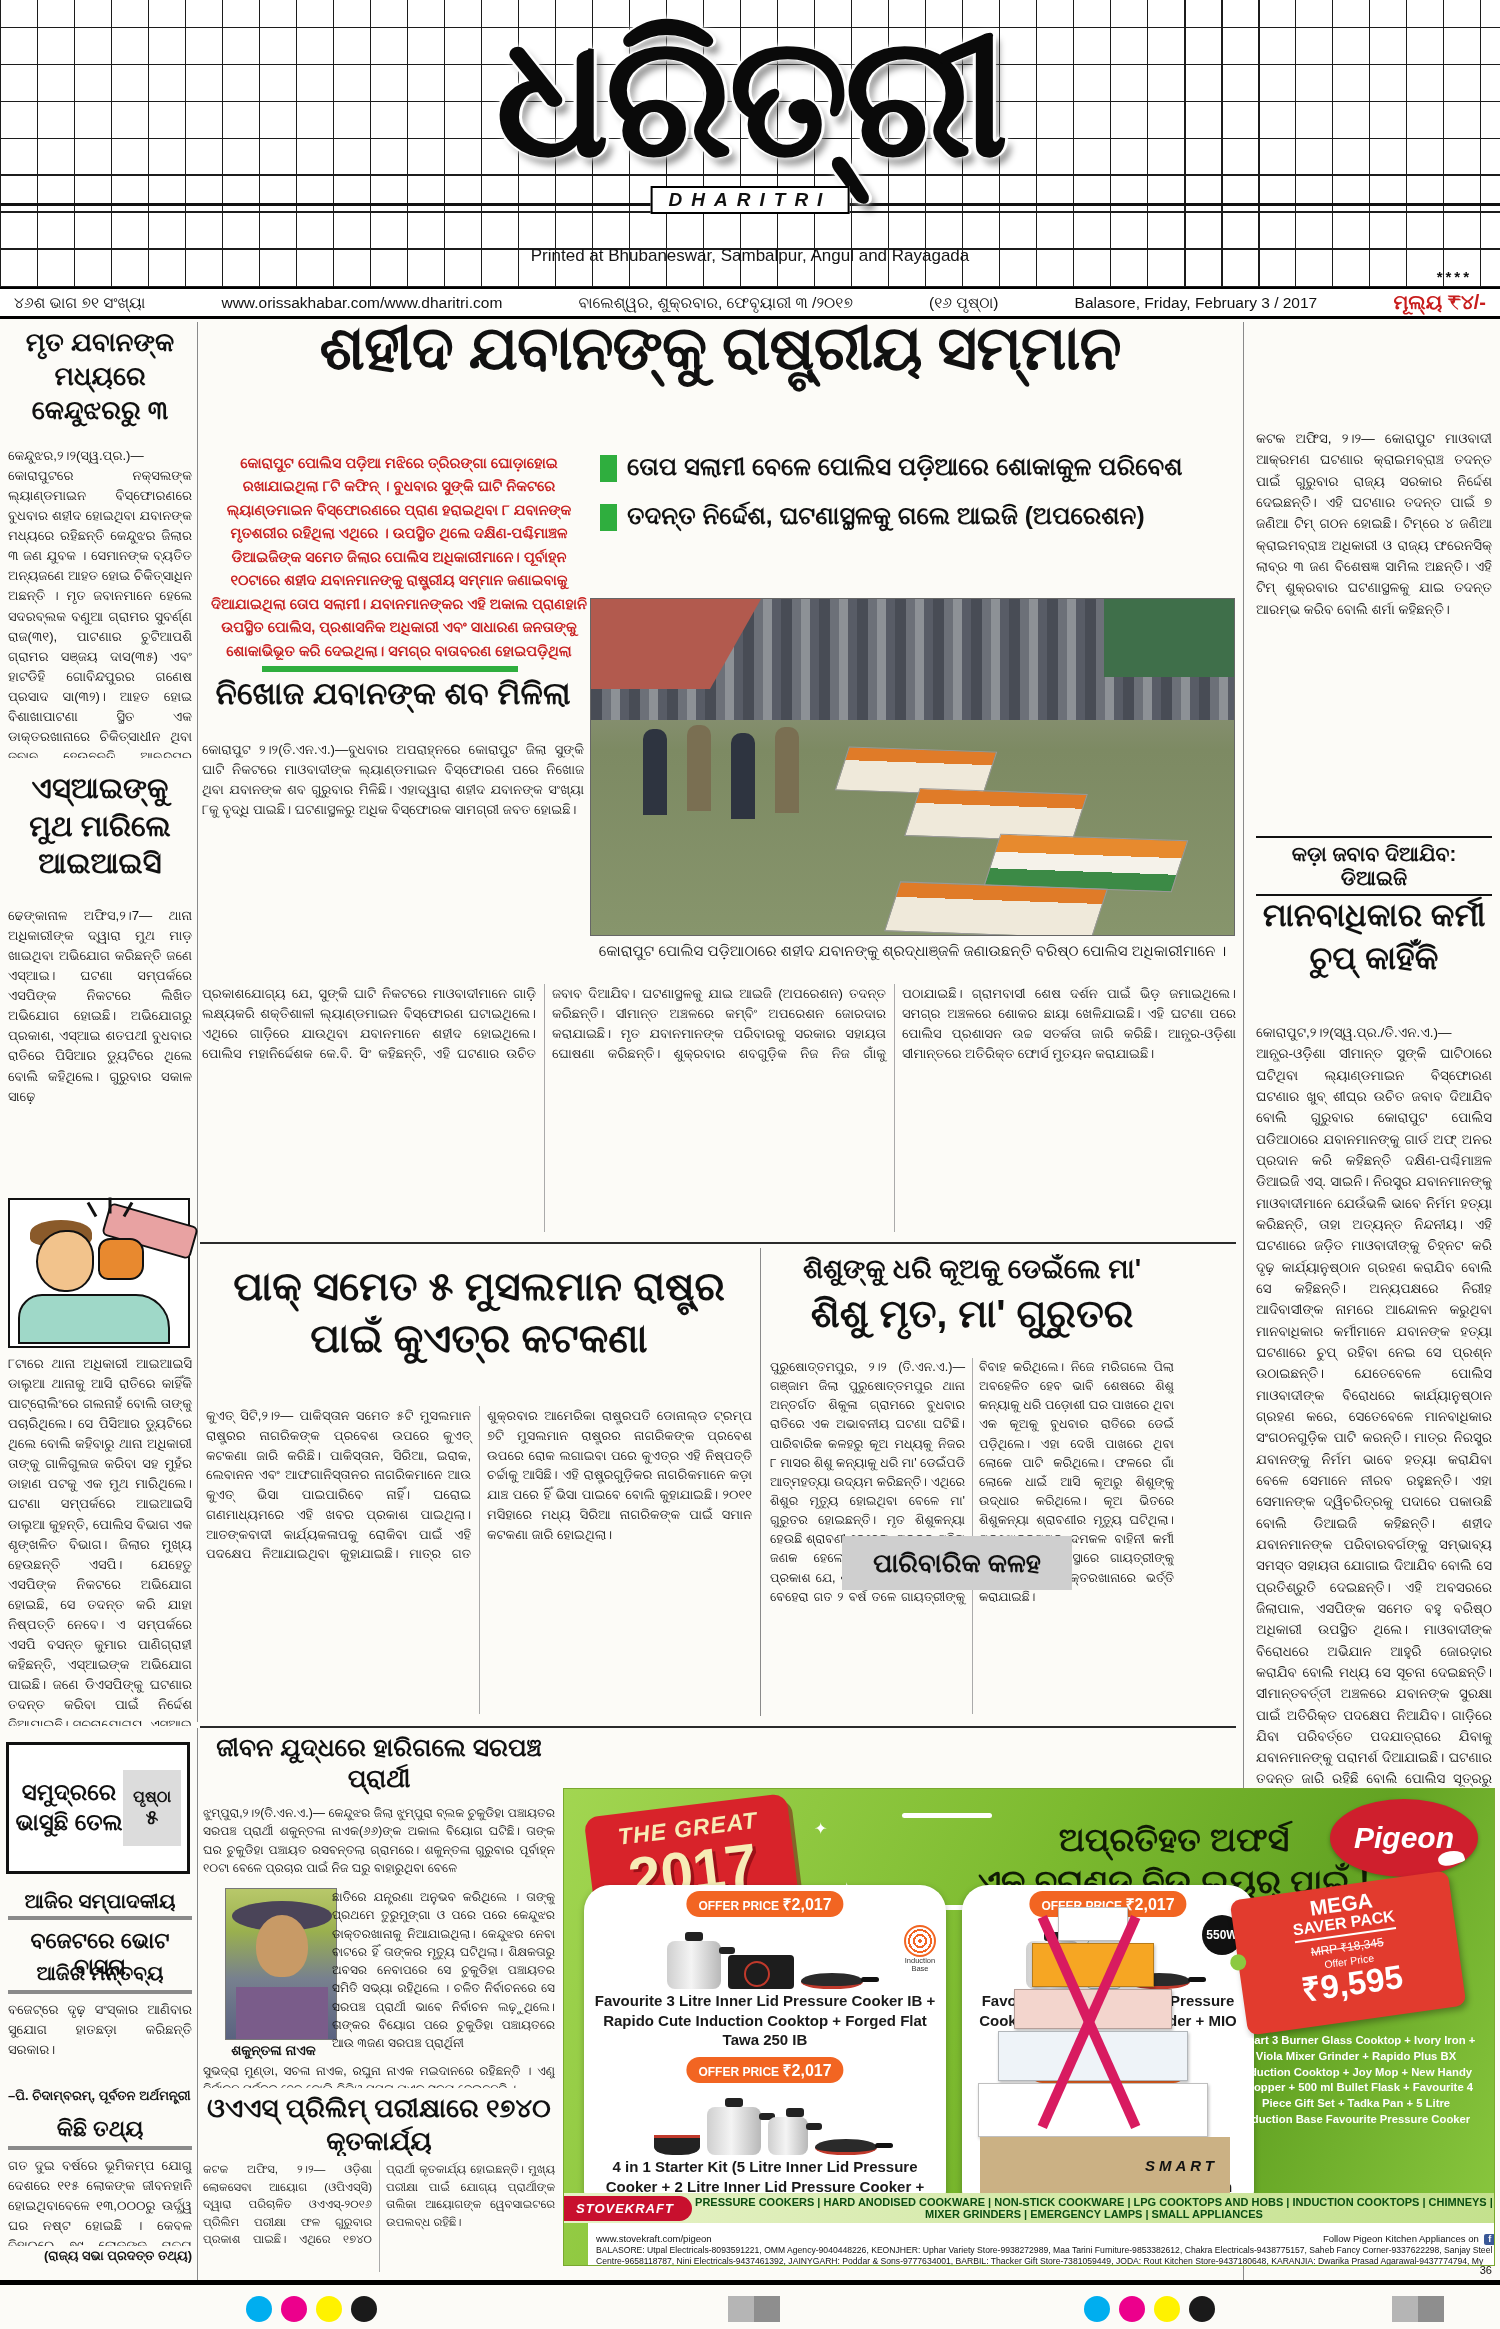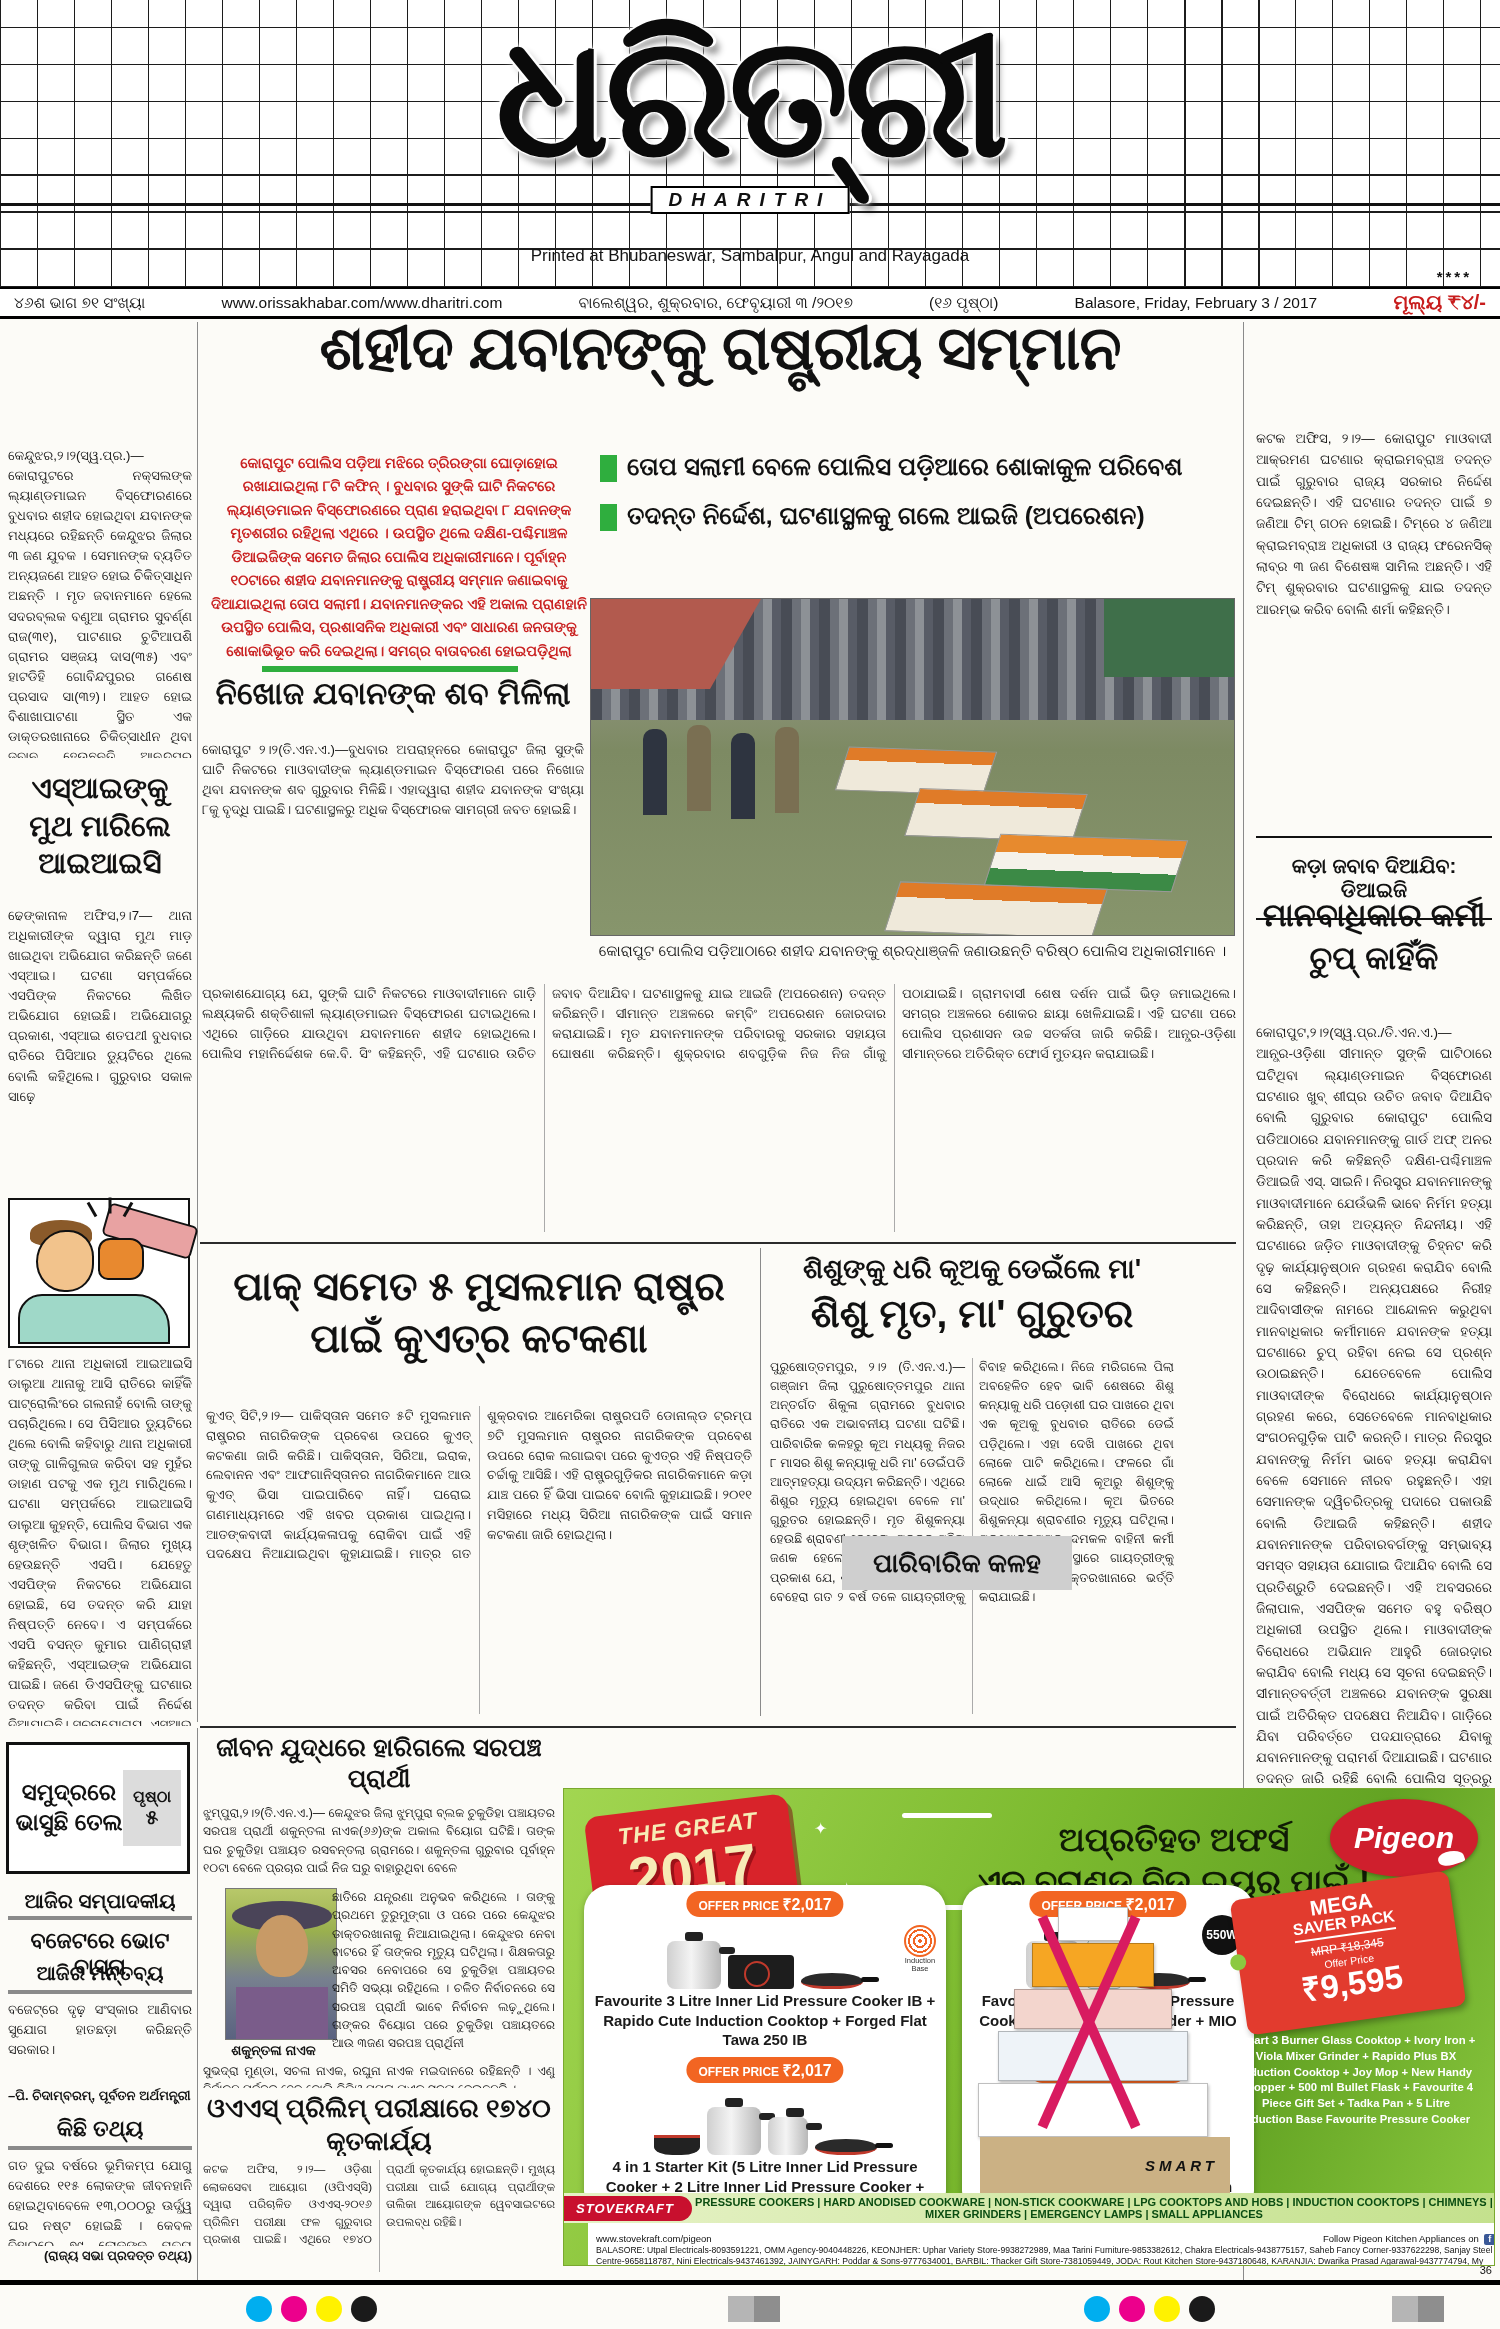--- a/index.html
+++ b/index.html
@@ -86,21 +86,21 @@
   .ch-kick{left:772px;top:1254px;width:400px;font-size:27px;font-weight:bold;text-align:center;}
   .ch-head{left:772px;top:1292px;width:400px;font-size:39px;font-weight:bold;text-align:center;}
   .ch-body{left:770px;top:1358px;width:404px;height:356px;columns:2;column-gap:14px;column-rule:1px solid #aaa;font-size:12.6px;}
   .ch-inset{left:842px;top:1536px;width:230px;height:54px;background:#cfcfcf;display:flex;align-items:center;
             justify-content:center;font-size:26px;font-weight:bold;z-index:2;}
 
   
   .rc{left:1256px;width:236px;}
   .crime-head{top:324px;font-size:33px;font-weight:bold;line-height:1.3;text-align:left;}
   .rc-body{font-size:13.5px;line-height:1.58;text-align:justify;}
-  .kick2{top:836px;border-top:2px solid #111;border-bottom:2px solid #111;padding:16px 0;
+  .kick2{top:836px;border-top:2px solid #111;border-bottom:2px solid #111;padding:4px 0;
          font-size:20.5px;font-weight:bold;text-align:center;}
   .rights-head{top:894px;font-size:32px;font-weight:bold;text-align:center;line-height:1.35;}
 
   
   .ed-label{left:8px;top:1890px;width:184px;font-size:20px;font-weight:bold;text-align:center;}
   .ed-title{left:8px;top:1928px;width:184px;font-size:22px;font-weight:bold;text-align:center;}
   .cm-label{left:8px;top:1962px;width:184px;font-size:20px;font-weight:bold;text-align:center;}
   .cm-body{left:8px;top:2000px;width:184px;}
   .cm-by{left:8px;top:2088px;width:184px;font-size:13px;font-weight:bold;}
   .ft-label{left:8px;top:2116px;width:184px;font-size:22px;font-weight:bold;text-align:center;}
@@ -225,20 +225,21 @@
     <span class="price">ମୂଲ୍ୟ ₹୪/-</span>
   </div>
 
   <div class="abs vrule" style="left:197px;top:322px;height:1400px;"></div>
   <div class="abs vrule" style="left:197px;top:1728px;height:552px;"></div>
   <div class="abs vrule" style="left:1243px;top:322px;height:1958px;"></div>
   <div class="abs vrule" style="left:760px;top:1248px;height:468px;"></div>
   <div class="abs hrule" style="left:200px;top:1242px;width:1036px;"></div>
   <div class="abs hrule" style="left:200px;top:1726px;width:1036px;"></div>
 
+  <div class="abs lc h-sm ohid" style="top:326px;font-size:26px;height:104px;">ମୃତ ଯବାନଙ୍କ ମଧ୍ୟରେ କେନ୍ଦୁଝରରୁ ୩</div>
   <div class="abs lc body-sm ohid" style="top:446px;height:312px;">କେନ୍ଦୁଝର,୨।୨(ସ୍ୱ.ପ୍ର.)— କୋରାପୁଟରେ ନକ୍ସଲଙ୍କ ଲ୍ୟାଣ୍ଡମାଇନ ବିସ୍ଫୋରଣରେ ବୁଧବାର ଶହୀଦ ହୋଇଥିବା ଯବାନଙ୍କ ମଧ୍ୟରେ ରହିଛନ୍ତି କେନ୍ଦୁଝର ଜିଲାର ୩ ଜଣ ଯୁବକ । ସେମାନଙ୍କ ବ୍ୟତିତ ଅନ୍ୟଜଣେ ଆହତ ହୋଇ ଚିକିତ୍ସାଧିନ ଅଛନ୍ତି । ମୃତ ଜବାନମାନେ ହେଲେ ସଦରବ୍ଲକ ବଣୁଆ ଗ୍ରାମର ସୁବର୍ଣ୍ଣ ରାଜ(୩୧), ପାଟଣାର ଚୁଟିଆପଶି ଗ୍ରାମର ସଞ୍ଜୟ ଦାସ(୩୫) ଏବଂ ହାଟଡିହି ଗୋବିନ୍ଦପୁରର ଗଣେଷ ପ୍ରସାଦ ସା(୩୨)। ଆହତ ହୋଇ ବିଶାଖାପାଟଣା ସ୍ଥିତ ଏକ ଡାକ୍ତରଖାନାରେ ଚିକିତ୍ସାଧୀନ ଥିବା ଜବାନ ହେଉଛନ୍ତି ଆନନ୍ଦପୁର ବ୍ଲକର ଫକୀରପୁର ଗ୍ରାମର ଲିଥୁନ ରଥ(୩୦) ।</div>
   <div class="abs lc h-sm ohid" style="top:770px;font-size:29px;height:128px;">ଏସ୍‌ଆଇଙ୍କୁ ମୁଥ ମାରିଲେ ଆଇଆଇସି</div>
   <div class="abs lc body-sm ohid" style="top:906px;height:288px;">ଢେଙ୍କାନାଳ ଅଫିସ,୨।7— ଥାନା ଅଧିକାରୀଙ୍କ ଦ୍ୱାରା ମୁଥ ମାଡ଼ ଖାଇଥିବା ଅଭିଯୋଗ କରିଛନ୍ତି ଜଣେ ଏସ୍‌ଆଇ। ଘଟଣା ସମ୍ପର୍କରେ ଏସପିଙ୍କ ନିକଟରେ ଲିଖିତ ଅଭିଯୋଗ ହୋଇଛି। ଅଭିଯୋଗରୁ ପ୍ରକାଶ, ଏସ୍‌ଆଇ ଶତପଥୀ ବୁଧବାର ରାତିରେ ପିସିଆର ଡ୍ୟୁଟିରେ ଥିଲେ ବୋଲି କହିଥିଲେ। ଗୁରୁବାର ସକାଳ ସାଢ଼େ</div>
 
   <div class="abs cartoon">
     <div class="ct-arm"></div>
     <div class="ct-hair"></div>
     <div class="ct-head"></div>
     <div class="ct-fist"></div>
     <div class="ct-body"></div>

